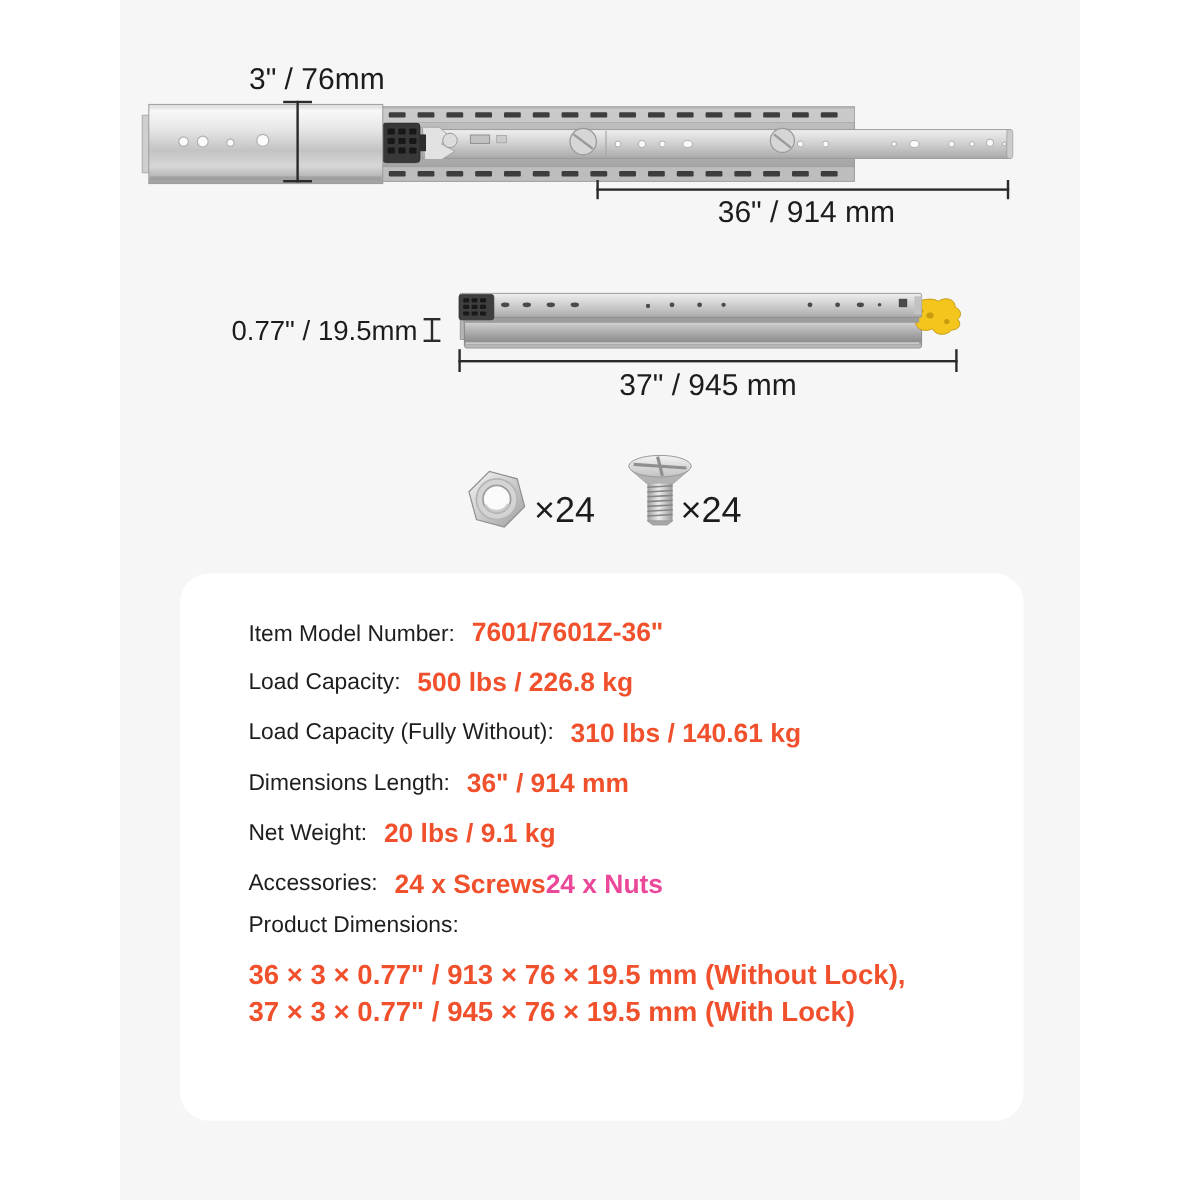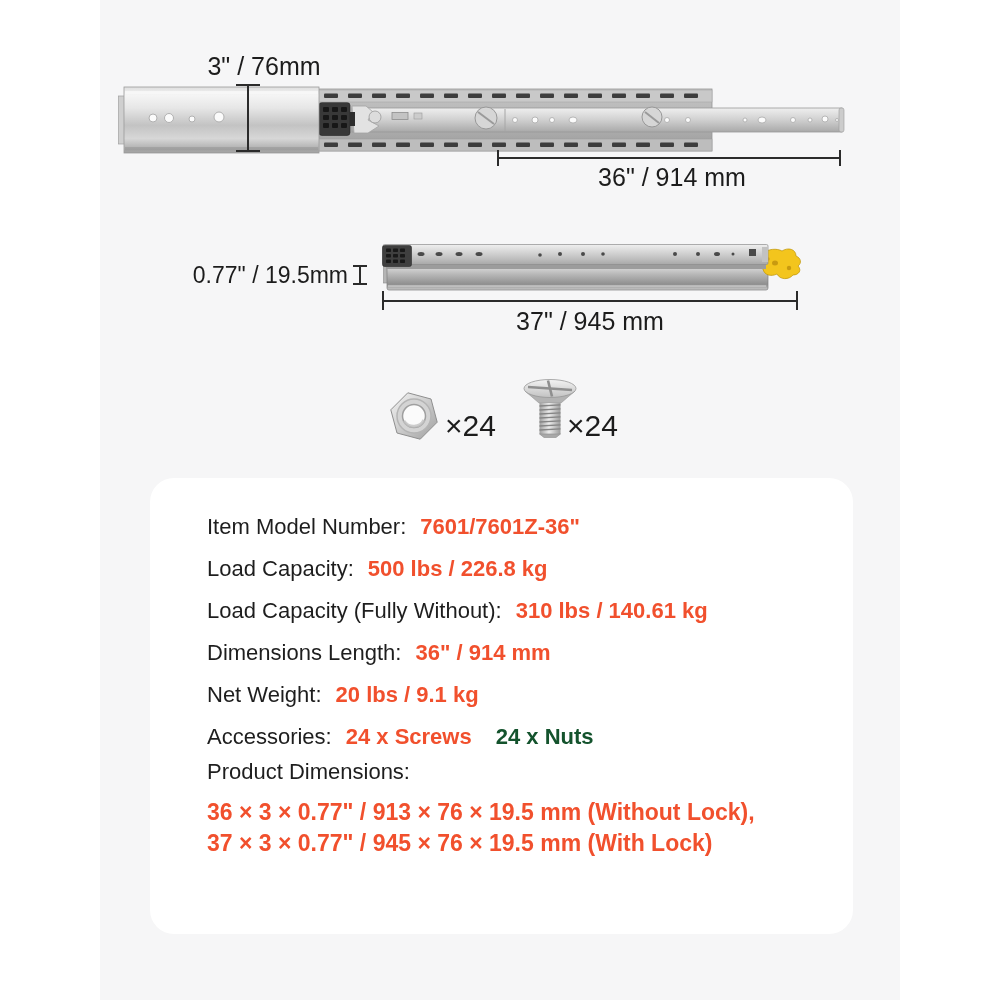--- a/index.html
+++ b/index.html
@@ -19,23 +19,23 @@
   .dim .tick-l{position:absolute;left:0;top:0;bottom:0;width:2px;background:#2b2b2b;}
   .dim .tick-r{position:absolute;right:0;top:0;bottom:0;width:2px;background:#2b2b2b;}
   .dim .cap-t{position:absolute;left:0;right:0;top:0;height:2px;background:#2b2b2b;}
   .dim .cap-b{position:absolute;left:0;right:0;bottom:0;height:2px;background:#2b2b2b;}
   
   .card{position:absolute;left:150px;top:478px;width:703px;height:456px;background:#ffffff;border-radius:24px;}
   .card-inner{position:absolute;left:57px;top:0;right:20px;}
   .row{display:flex;align-items:baseline;line-height:26px;height:26px;}
   .row.first{margin-top:36px;}
   .row + .row{margin-top:16px;align-items:flex-end;}
-  .lbl{font-size:22px;color:#1e1e1e;}
+  .lbl{font-size:19px;color:#1e1e1e;}
   .val{font-size:22px;font-weight:700;color:#f1502d;margin-left:14px;white-space:nowrap;}
-  .val2{font-size:22px;font-weight:700;color:#14532d;margin-left:24px;white-space:nowrap;}
+  .val2{font-size:22px;font-weight:700;color:#ec4899;white-space:nowrap;}
   .row.dims-head{margin-top:9px;}
   .dims-line{font-size:23px;font-weight:700;color:#f1502d;line-height:31px;white-space:nowrap;}
   .dims-line.one{margin-top:12px;}
 </style>
 </head>
 <body>
 
 <div class="stage">
   <div class="panel"></div>
 

